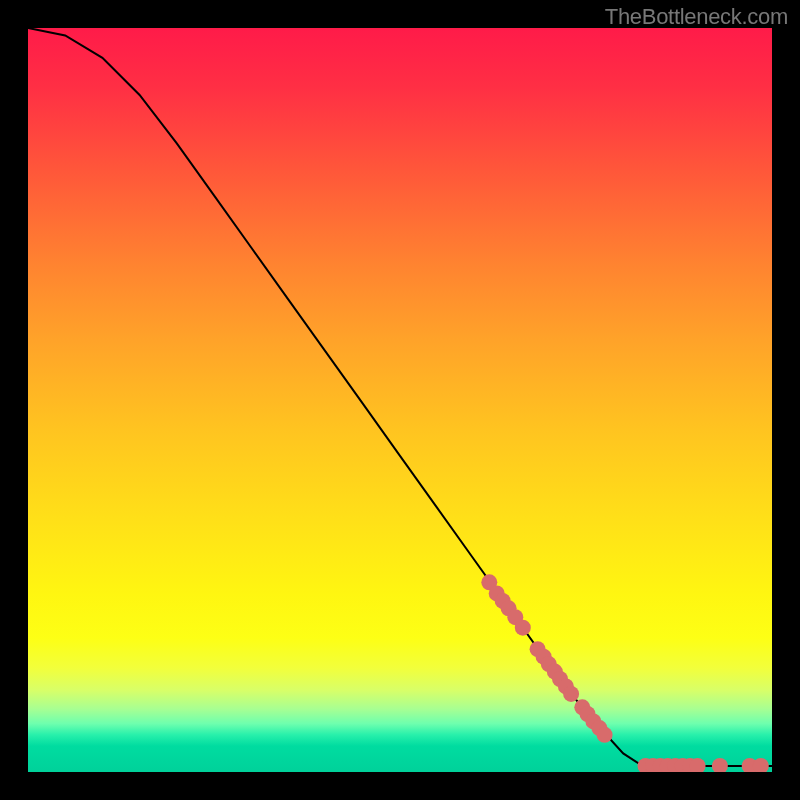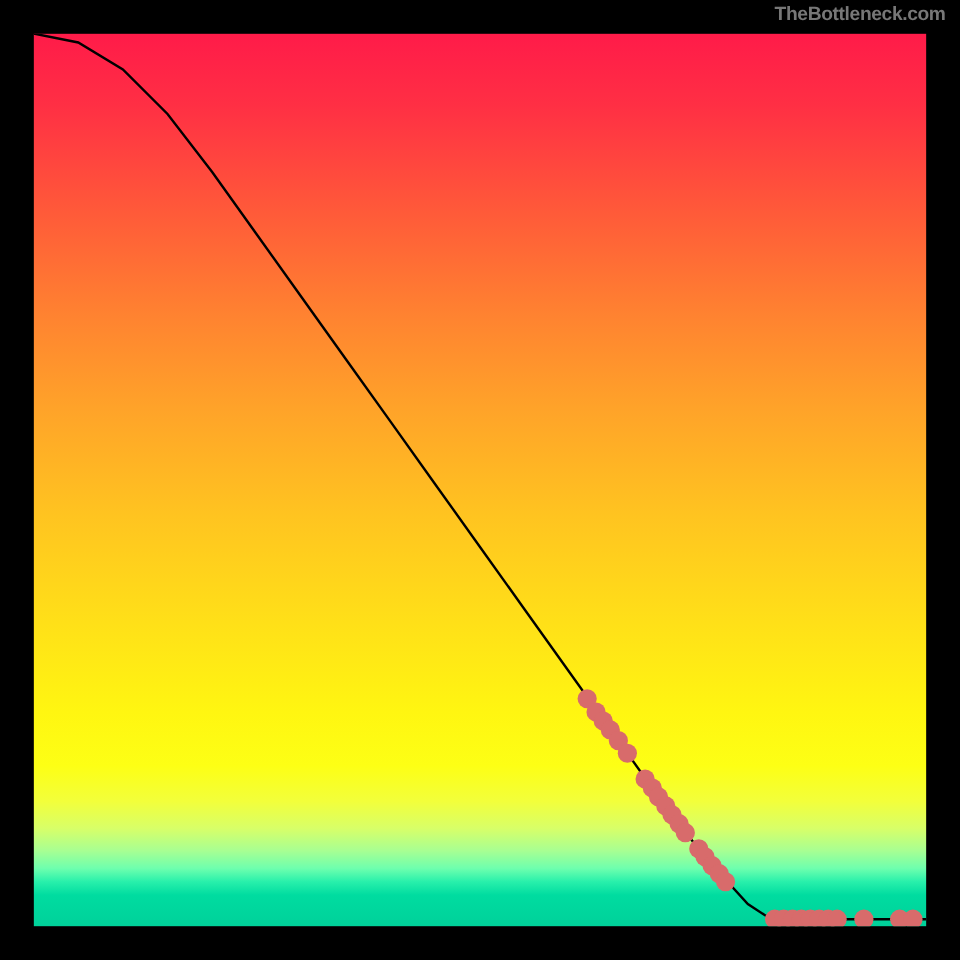--- a/index.html
+++ b/index.html
@@ -9,22 +9,22 @@
     background: #000;
     position: relative;
     font-family: Arial, Helvetica, sans-serif;
     overflow: hidden;
   }
   .attribution {
     position: absolute;
     top: 4px;
     right: 12px;
     color: #777;
-    font-size: 16px;
-    font-weight: 700;
+    font-size: 22px;
+    font-weight: 400;
     letter-spacing: -0.3px;
     z-index: 10;
   }
   .plot-area {
     position: absolute;
     top: 28px;
     left: 28px;
     width: 744px;
     height: 744px;
     overflow: hidden;

